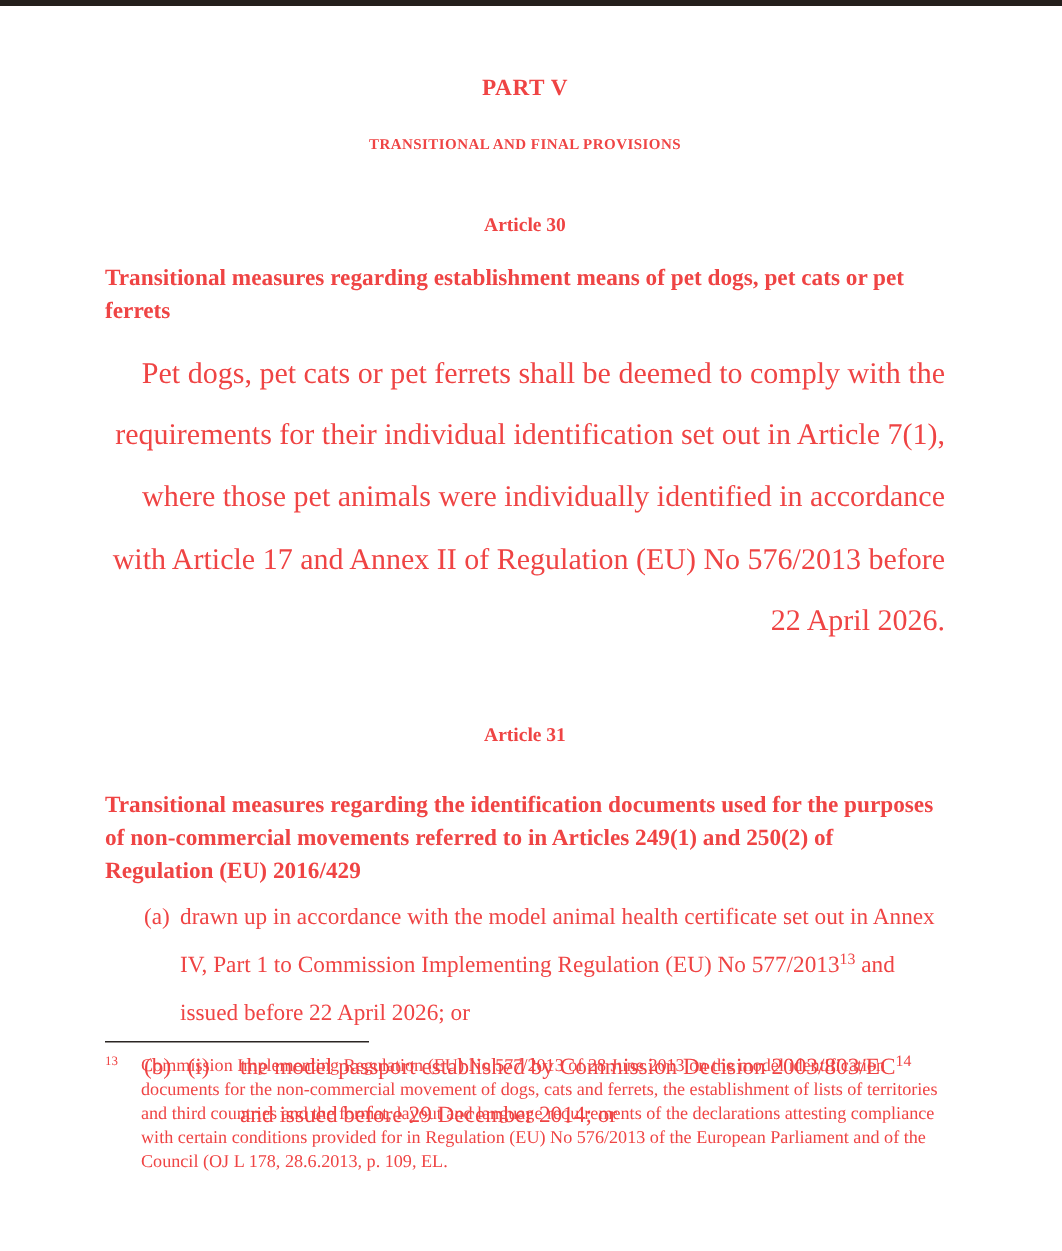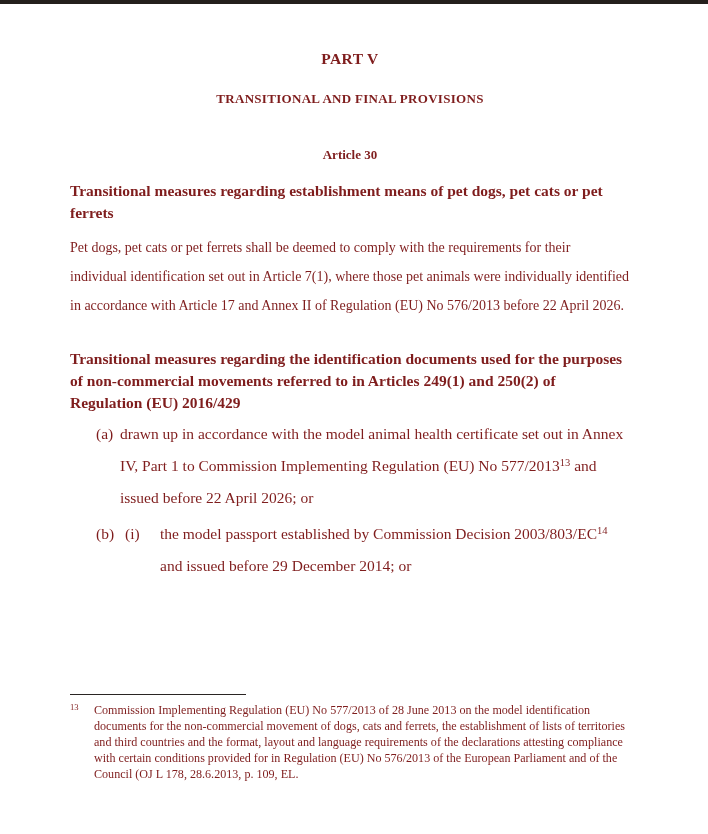--- a/index.html
+++ b/index.html
@@ -9,41 +9,41 @@
   }
   .page {
     position: relative;
     width: 708px;
     height: 834px;
     background: #ffffff;
     border-top: 4px solid #241f1c;
     box-sizing: border-box;
     overflow: hidden;
     font-family: "Liberation Serif", "DejaVu Serif", serif;
-    color: #7f1d1d;
+    color: #ef4444;
   }
   .content {
     position: absolute;
     left: 70px;
     top: 0;
     width: 560px;
   }
 
   
   .part-title {
     text-align: center;
     font-weight: bold;
     font-size: 15.5px;
     letter-spacing: 0.4px;
     margin-top: 46px;
   }
   .part-subtitle {
     text-align: center;
     font-weight: bold;
-    font-size: 13px;
+    font-size: 10px;
     letter-spacing: 0.3px;
     margin-top: 23px;
   }
   .article-heading {
     text-align: center;
     font-weight: bold;
     font-size: 13px;
     margin-top: 40px;
   }
   .article-heading.second {
@@ -55,24 +55,24 @@
     margin-top: 28px;
     line-height: 1.42;
     text-align: left;
   }
   .article-subheading.single {
     margin-top: 17px;
   }
 
   
   .body-par {
-    font-size: 14px;
+    font-size: 20px;
     line-height: 2.06;
     margin-top: 10px;
-    text-align: left;
+    text-align: right;
   }
   .body-par.tight {
     margin-top: 13px;
   }
 
   
   .list-item {
     position: relative;
     font-size: 15.5px;
     line-height: 2.06;
@@ -137,20 +137,21 @@
     <div class="part-title">PART V</div>
 
     <div class="part-subtitle">TRANSITIONAL AND FINAL PROVISIONS</div>
 
     <div class="article-heading">Article 30</div>
 
     <div class="article-subheading single">Transitional measures regarding establishment means of pet dogs, pet cats or pet ferrets</div>
 
     <div class="body-par">Pet dogs, pet cats or pet ferrets shall be deemed to comply with the requirements for their individual identification set out in Article 7(1), where those pet animals were individually identified in accordance with Article 17 and Annex II of Regulation (EU) No 576/2013 before 22 April 2026.</div>
 
+    <div class="article-heading second">Article 31</div>
 
     <div class="article-subheading">Transitional measures regarding the identification documents used for the purposes of non-commercial movements referred to in Articles 249(1) and 250(2) of Regulation (EU) 2016/429</div>
 
 
     <div class="list-item level-a">
       <span class="marker">(a)</span>
       <span><span>drawn up in accordance with the model animal health certificate set out in Annex IV, Part 1  to Commission Implementing Regulation (EU) No 577/2013</span><sup class="fn">13</sup><span> and issued before 22 April 2026; or</span></span>
     </div>
 
     <div class="list-item level-a">

